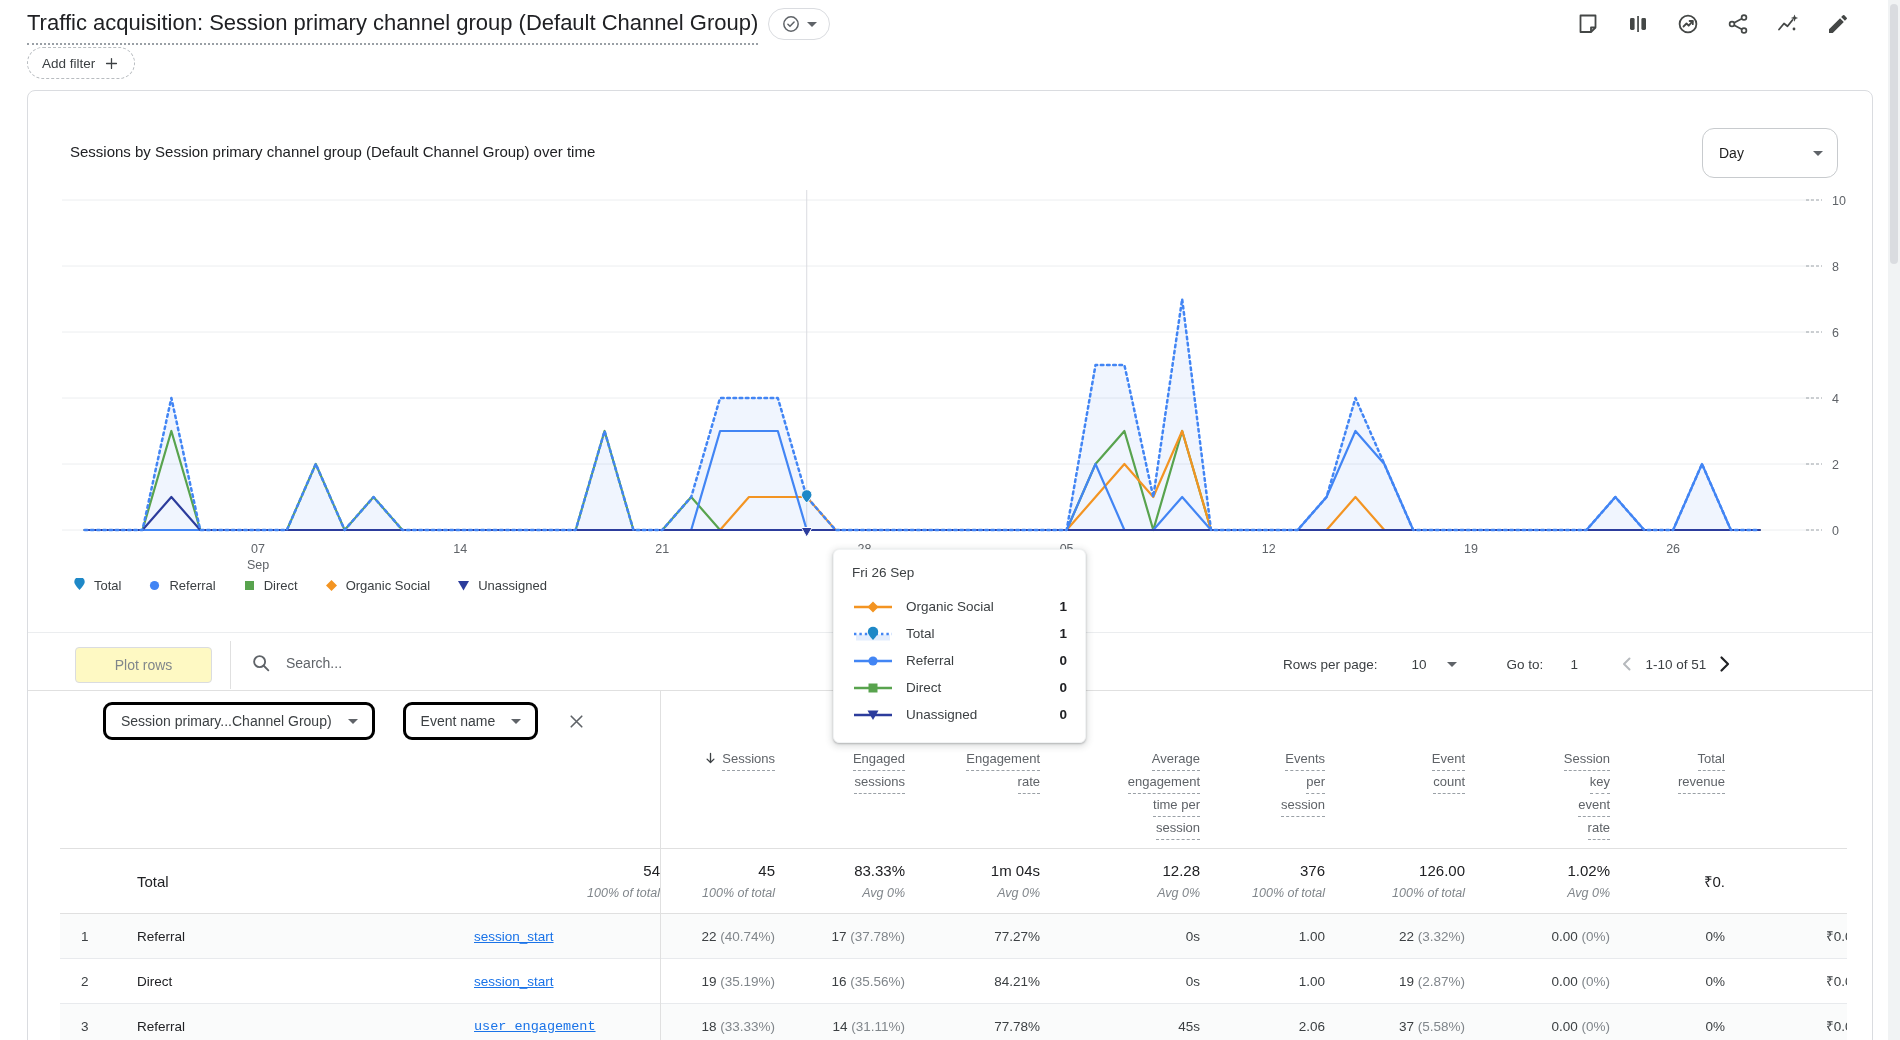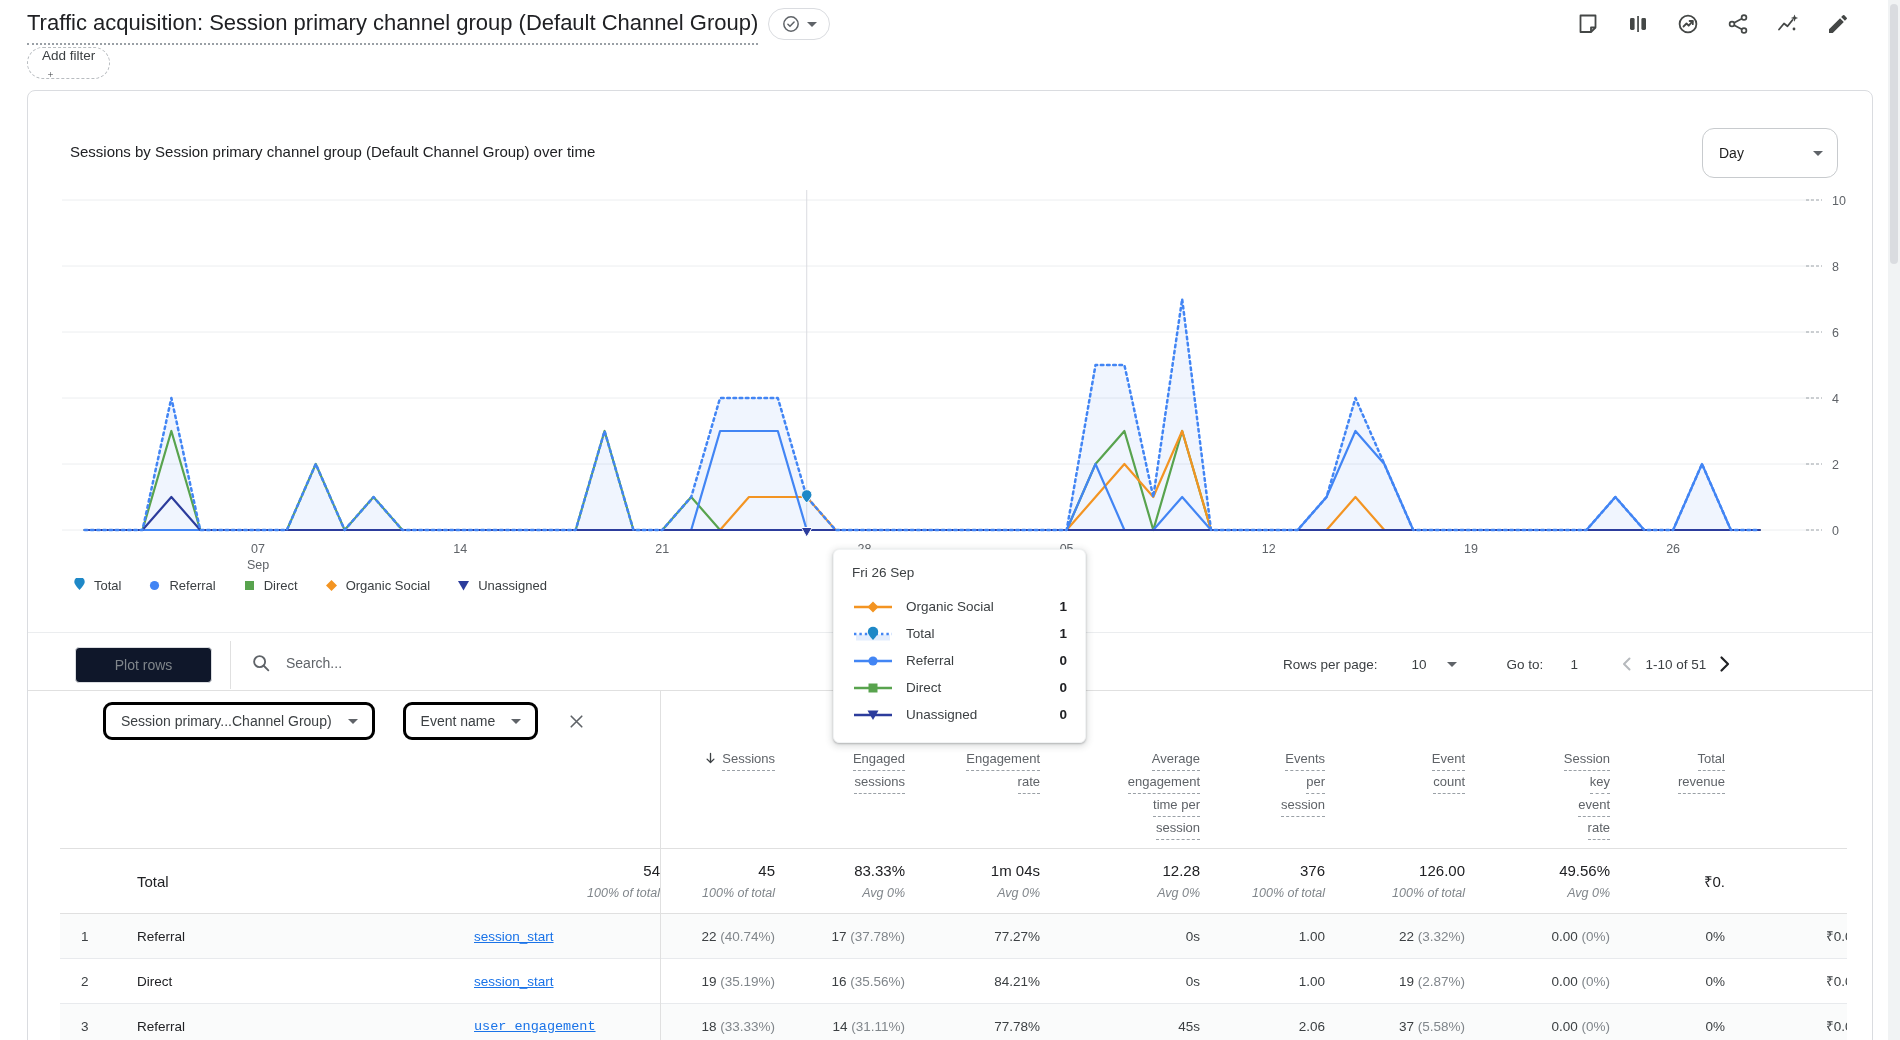--- a/index.html
+++ b/index.html
@@ -8,21 +8,21 @@
   .abs { position:absolute; }
 
   
   #page-title { left:27px; top:10px; font-size:22px; font-weight:400; color:#202124;
     border-bottom:2px dotted #9aa0a6; padding-bottom:7px; }
   #title-badge { left:768px; top:8px; width:62px; height:32px; border:1px solid #dadce0;
     border-radius:16px; display:flex; align-items:center; justify-content:center; gap:6px; background:#fff; }
   #toolbar { right:50px; top:12px; display:flex; gap:26px; align-items:center; }
   #toolbar .icn { width:24px; height:24px; cursor:pointer; }
   #add-filter { left:27px; top:47px; height:32px; border:1px dashed #b8bcc0; border-radius:16px;
-    display:inline-flex; gap:8px; padding:0 14px; font-size:13.5px; color:#3c4043; background:#fff;flex-direction:column; }
+    display:inline-flex; align-items:center; gap:8px; padding:0 14px; font-size:13.5px; color:#3c4043; background:#fff; }
 
   
   #card { left:27px; top:90px; width:1846px; height:990px; background:#fff;
     border:1px solid #dadce0; border-radius:8px; }
   #chart-title { left:70px; top:143px; font-size:15px; color:#202124; }
   #day-select { left:1702px; top:128px; width:136px; height:50px; border:1px solid #c8cbce;
     border-radius:12px; background:#fff; display:flex; align-items:center; justify-content:space-between;
     padding:0 14px 0 16px; font-size:14px; color:#1f1f1f; cursor:pointer; }
 
   .caret { width:0; height:0; border-left:5px solid transparent; border-right:5px solid transparent;
@@ -36,21 +36,21 @@
   #tooltip { left:833px; top:549px; width:253px; background:#fff; border-radius:6px; z-index:30;
     box-shadow:0 1px 2px rgba(60,64,67,.3), 0 2px 6px 2px rgba(60,64,67,.15);
     padding:15px 18px 14px 18px; border:1px solid #f1f3f4; }
   #tooltip .tt-date { font-size:13.5px; color:#3c4043; margin-bottom:13px; }
   .tt-row { display:flex; align-items:center; height:27px; font-size:13.5px; color:#3c4043; }
   .tt-row .tt-label { margin-left:12px; }
   .tt-row .tt-val { margin-left:auto; font-weight:700; color:#202124; font-size:13.5px; }
 
   
   #plot-rows { left:75px; top:647px; width:137px; height:36px; border:1px solid #dadce0; border-radius:4px;
-    background:#0f172a; color:#80868b; font-size:14px; display:flex; align-items:center; justify-content:center;text-align:right; }
+    background:#fef9c3; color:#80868b; font-size:14px; display:flex; align-items:center; justify-content:center;text-align:right; }
   #ctl-div1 { left:230px; top:641px; width:1px; height:48px; background:#e0e0e0; }
   #search-box { left:250px; top:652px; display:flex; align-items:center; gap:14px; }
   #search-input { border:none; outline:none; font-size:14px; color:#3c4043; width:300px;
     font-family:"Liberation Sans", sans-serif; }
   #search-input::placeholder { color:#5f6368; }
   #right-controls { left:1283px; top:652px; display:flex; align-items:center; font-size:13.5px; color:#3c4043; }
   #rpp-value { margin-left:34px; display:flex; align-items:center; gap:20px; cursor:pointer; }
   #goto-label { margin-left:50px; }
   #goto-input { width:34px; border:none; outline:none; font-size:13.5px; color:#3c4043; text-align:center;
     margin-left:14px; font-family:"Liberation Sans", sans-serif; }
@@ -338,21 +338,21 @@
       </div>
       <div class="mcell">
         <div class="mv">376</div>
         <div class="ms">100% of total</div>
       </div>
       <div class="mcell">
         <div class="mv">126.00</div>
         <div class="ms">100% of total</div>
       </div>
       <div class="mcell">
-        <div class="mv">49.56%</div>
+        <div class="mv">1.02%</div>
         <div class="ms">Avg 0%</div>
       </div>
       <div class="mcell">
         <div class="mv">₹0.</div>
       </div>
     </div>
   <div id="tbody">
       <div class="tgrid drow">
         <div class="rn">1</div>
         <div class="rchan">Referral</div>

